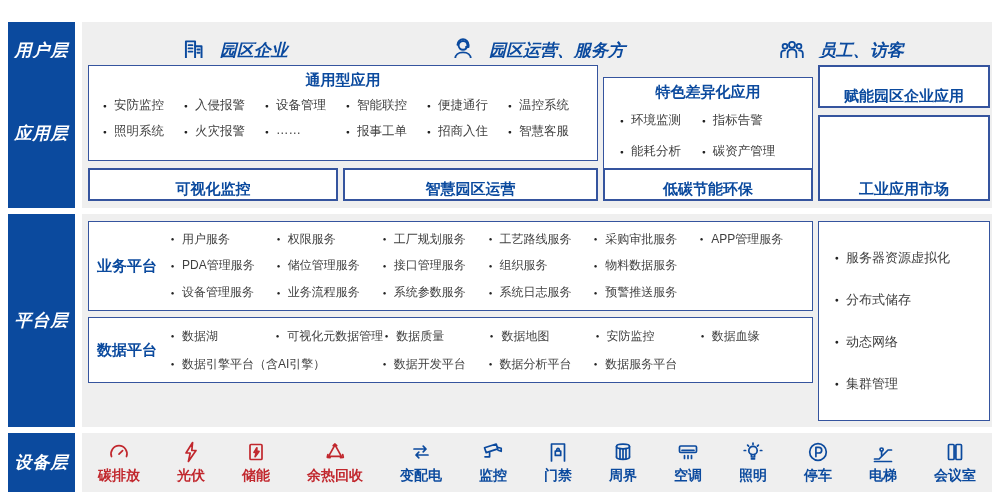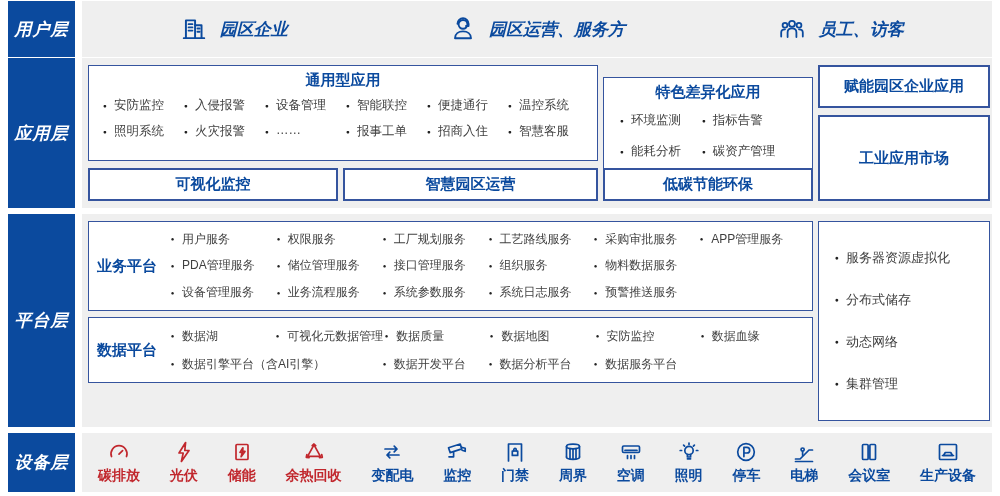--- a/index.html
+++ b/index.html
@@ -1,41 +1,41 @@
 <!DOCTYPE html>
 <html><head>
 <meta charset="utf-8">
 <style>
   * { margin:0; padding:0; box-sizing:border-box; }
   html,body { background:#fff; }
   body { font-family:"Liberation Sans","DejaVu Sans",sans-serif; }
   .canvas { position:relative; width:1000px; height:496px; background:#fff; overflow:hidden; }
 
   .strip { position:absolute; left:8px; width:984px; }
-  .strip1 { top:1px;   height:56px;padding-left:12px; }
+  .strip1 { top:22px;   height:56px;padding-left:12px; }
   .strip2 { top:58px;  height:150px; }
   .strip3 { top:214px; height:213px; }
   .strip4 { top:433px; height:59px; }
 
   .layer-label { position:absolute; left:0; top:0; bottom:0; width:67px; background:#0b4a9e;
     color:#fff; font-weight:bold; font-style:italic; font-size:17px;
     display:flex; align-items:center; justify-content:center; letter-spacing:1px; }
   .content { position:absolute; left:74px; right:0; top:0; bottom:0; background:#efefef; }
 
   
   .user-row { display:flex; height:100%; align-items:center; }
   .user-item { flex:1; display:flex; align-items:center; justify-content:center; gap:12px;
     color:#0b4a9e; font-weight:bold; font-style:italic; font-size:17px; }
   .user-item svg { stroke:#0b4a9e; fill:none; stroke-width:1.8; stroke-linecap:round; stroke-linejoin:round; }
 
   
   .box { position:absolute; background:#fff; border:1.5px solid #35549e; }
   .box-strong { border-width:2px; }
   .title { color:#0b4a9e; font-weight:bold; font-size:15px; text-align:center; white-space:nowrap; }
-  .center-title { display:flex; align-items:center; justify-content:center; }
+  .center-title { display:flex; align-items:flex-end; justify-content:center; }
 
   .bi { position:relative; padding-left:13px; white-space:nowrap; color:#3f3f3f; }
   .bi::before { content:"●"; position:absolute; left:0; top:50%; transform:translateY(-50%) scale(.5); color:#222; }
 
   
   .general-box { left:6px; top:7px; width:510px; height:96px; padding:5px 8px 4px; }
   .general-grid { display:grid; grid-template-columns:repeat(6,1fr); row-gap:9px; padding:7px 2px 0 4px; font-size:12.5px; }
   .special-box { left:521px; top:7px; width:210px; height:96px; padding:5px 8px 4px;margin-top:12px; }
   .special-grid { display:grid; grid-template-columns:1fr 1.25fr; row-gap:14px; padding:10px 2px 0 6px; font-size:12.5px; }
   .empower-box { left:736px; top:7px; width:172px; height:43px; }
@@ -327,26 +327,18 @@
         </div>
 
         <div class="dev-item dev-blue">
           <svg width="24" height="24" viewBox="0 0 24 24">
             <rect x="5.5" y="4.5" width="5.6" height="15" rx="1"></rect>
             <rect x="12.9" y="4.5" width="5.6" height="15" rx="1"></rect>
           </svg>
           <span class="dev-label">会议室</span>
         </div>
 
-        <div class="dev-item dev-blue">
-          <svg width="24" height="24" viewBox="0 0 24 24">
-            <rect x="3.5" y="4.5" width="17" height="15" rx="1"></rect>
-            <path d="M7.5 15.5l1.8-3h5.4l1.8 3z"></path>
-              <path d="M6.5 15.5h11"></path>
-          </svg>
-          <span class="dev-label">生产设备</span>
-        </div>
 
       </div>
     </div>
   </div>
 
 </div>
 
 </body></html>

